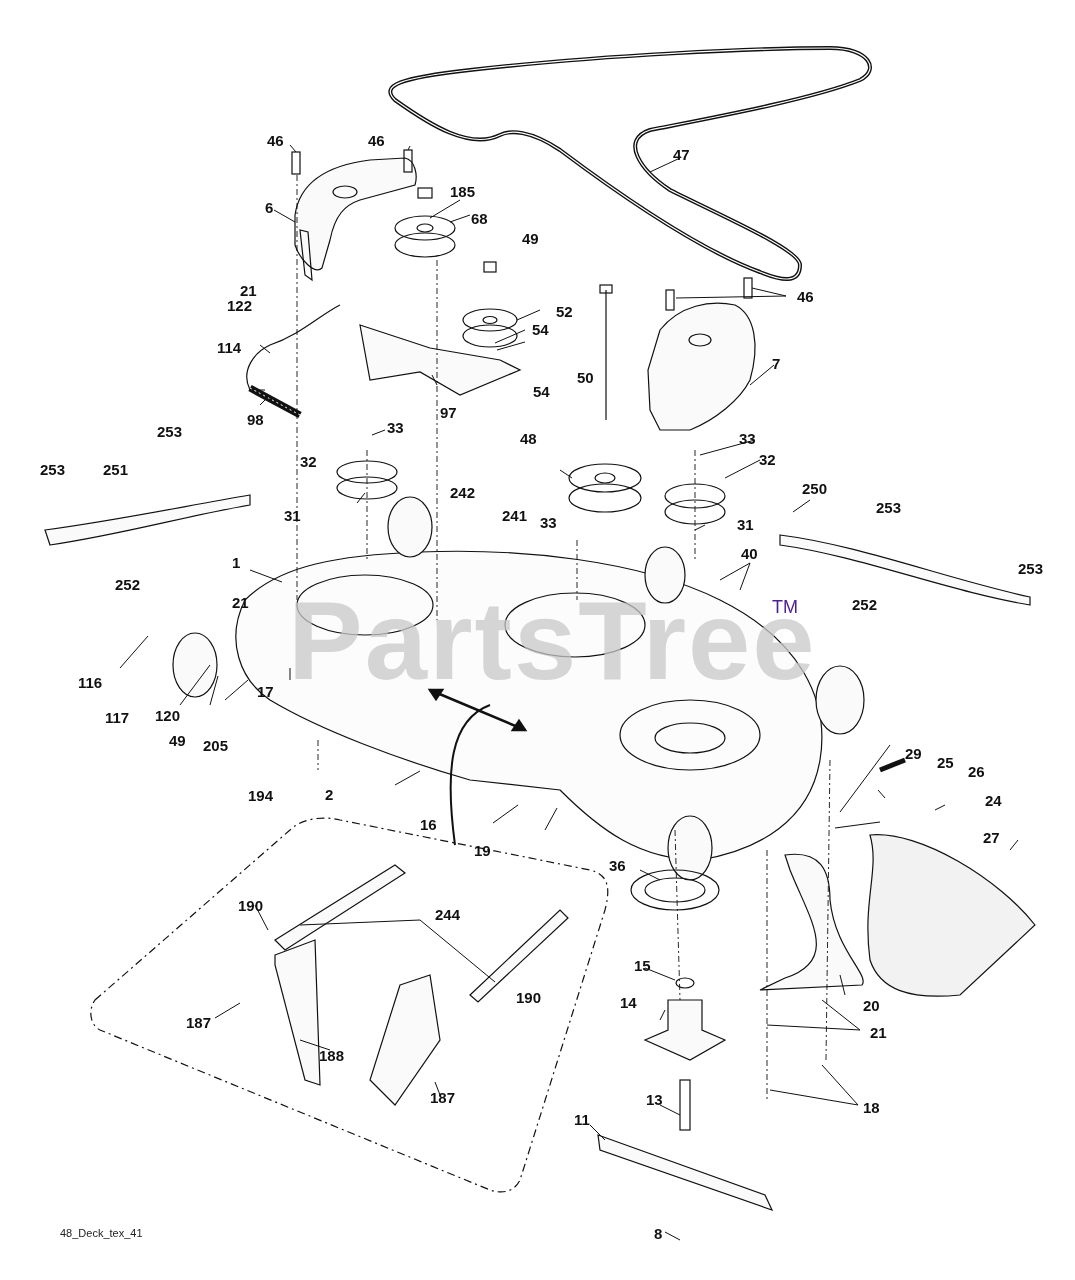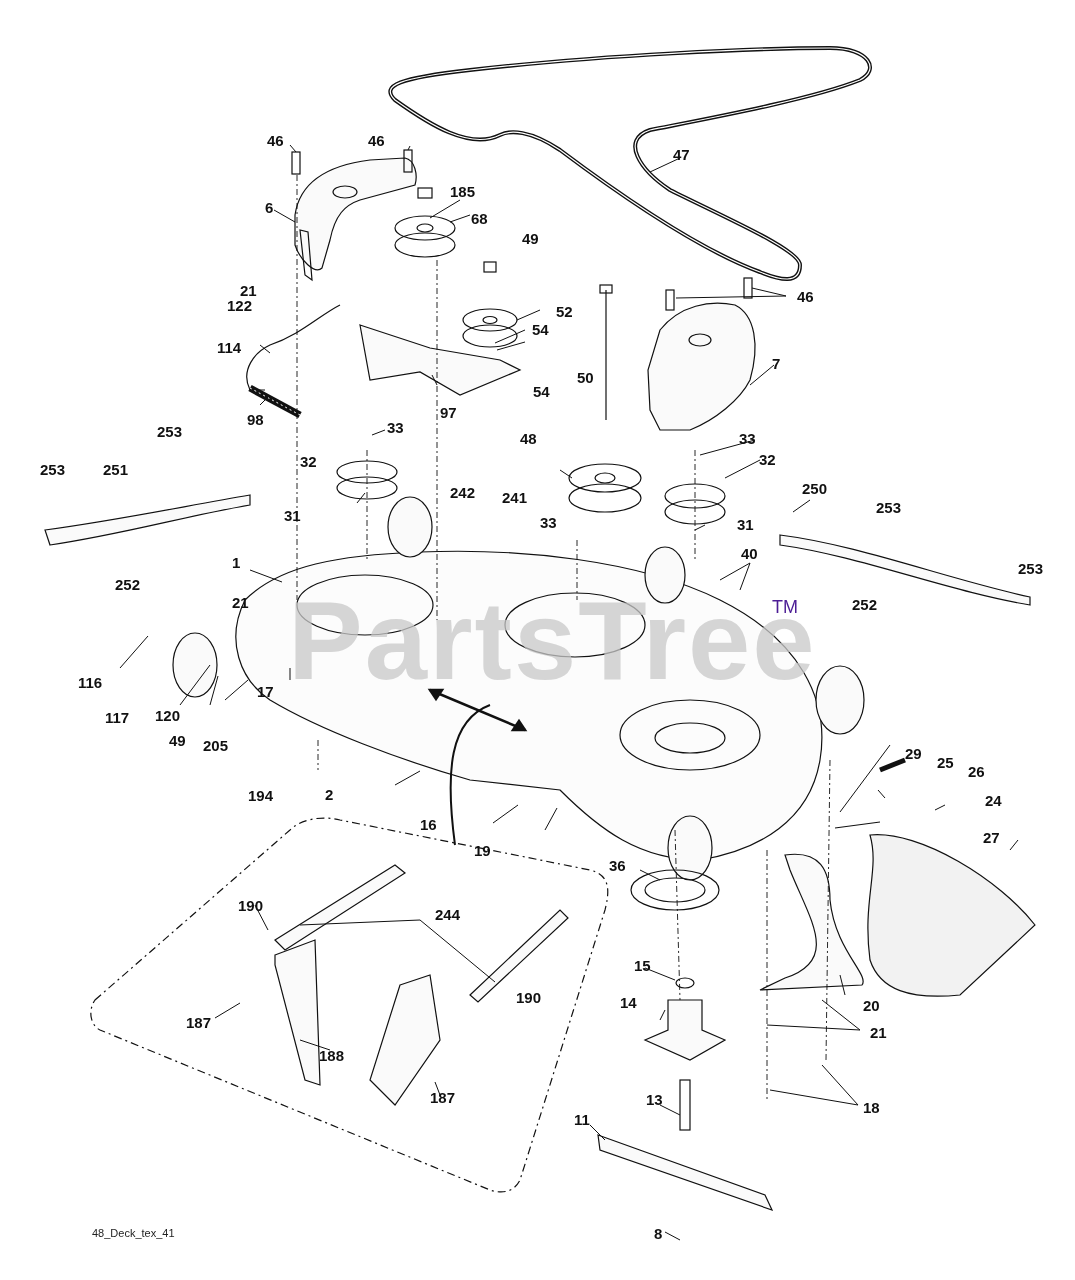--- a/index.html
+++ b/index.html
@@ -1,21 +1,21 @@
 <!DOCTYPE html>
 <html><head>
 <meta charset="utf-8">
 <style>
   html,body{margin:0;padding:0;background:#ffffff;}
   body{width:1075px;height:1280px;position:relative;overflow:hidden;font-family:"Liberation Sans",sans-serif;}
   #diagram{position:absolute;left:0;top:0;width:1075px;height:1280px;}
   .lbl{position:absolute;font-family:"Liberation Sans",sans-serif;font-weight:bold;font-size:15px;color:#111;line-height:1;white-space:nowrap;}
   .watermark{position:absolute;left:288px;top:585px;font-family:"Liberation Sans",sans-serif;font-weight:bold;font-size:112px;color:#c9c9c9;opacity:0.75;letter-spacing:2px;line-height:1;}
   .tm{position:absolute;left:772px;top:597px;font-family:"Liberation Sans",sans-serif;font-size:18px;color:#4c1d95;}
-  .caption{position:absolute;left:60px;top:1227px;font-family:"Liberation Sans",sans-serif;font-size:11px;color:#222;margin-left:32px;}
+  .caption{position:absolute;left:60px;top:1227px;font-family:"Liberation Sans",sans-serif;font-size:11px;color:#222;}
 </style>
 </head>
 <body>
 
 <svg id="diagram" viewBox="0 0 1075 1280" xmlns="http://www.w3.org/2000/svg" fill="none" stroke="#111" stroke-width="1.2">
 
   <g>
     <path d="M395,100 C380,85 400,78 470,70 C600,55 760,48 830,48 C870,48 880,70 860,80 C810,100 700,120 650,130 C620,140 640,170 670,190 C730,220 800,250 800,265 C800,285 780,280 760,272 C700,250 620,195 560,150 C530,130 510,130 500,135 C470,150 430,125 395,100 Z" stroke-width="4"></path>
     <path d="M395,100 C380,85 400,78 470,70 C600,55 760,48 830,48 C870,48 880,70 860,80 C810,100 700,120 650,130 C620,140 640,170 670,190 C730,220 800,250 800,265 C800,285 780,280 760,272 C700,250 620,195 560,150 C530,130 510,130 500,135 C470,150 430,125 395,100 Z" stroke="#fff" stroke-width="1.2"></path>
   </g>
@@ -216,21 +216,21 @@
 <div class="lbl" style="left:440px;top:405px">97</div>
 <div class="lbl" style="left:387px;top:420px">33</div>
 <div class="lbl" style="left:520px;top:431px">48</div>
 <div class="lbl" style="left:739px;top:431px">33</div>
 <div class="lbl" style="left:157px;top:424px">253</div>
 <div class="lbl" style="left:40px;top:462px">253</div>
 <div class="lbl" style="left:103px;top:462px">251</div>
 <div class="lbl" style="left:300px;top:454px">32</div>
 <div class="lbl" style="left:759px;top:452px">32</div>
 <div class="lbl" style="left:450px;top:485px">242</div>
-<div class="lbl" style="left:502px;top:490px">241</div>
+<div class="lbl" style="left:502px;top:508px">241</div>
 <div class="lbl" style="left:802px;top:481px">250</div>
 <div class="lbl" style="left:876px;top:500px">253</div>
 <div class="lbl" style="left:284px;top:508px">31</div>
 <div class="lbl" style="left:540px;top:515px">33</div>
 <div class="lbl" style="left:737px;top:517px">31</div>
 <div class="lbl" style="left:1018px;top:561px">253</div>
 <div class="lbl" style="left:115px;top:577px">252</div>
 <div class="lbl" style="left:232px;top:555px">1</div>
 <div class="lbl" style="left:741px;top:546px">40</div>
 <div class="lbl" style="left:852px;top:597px">252</div>

